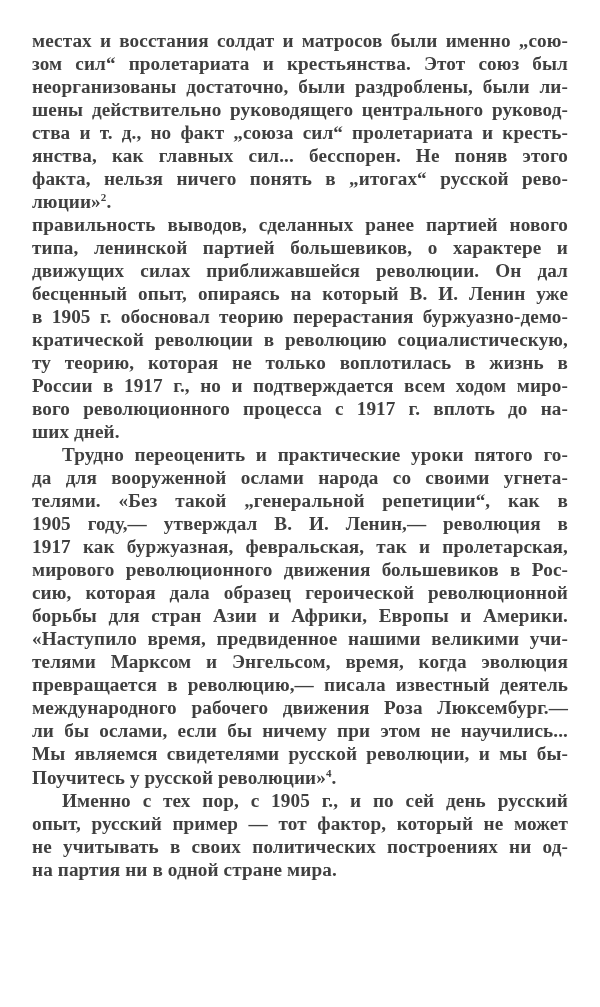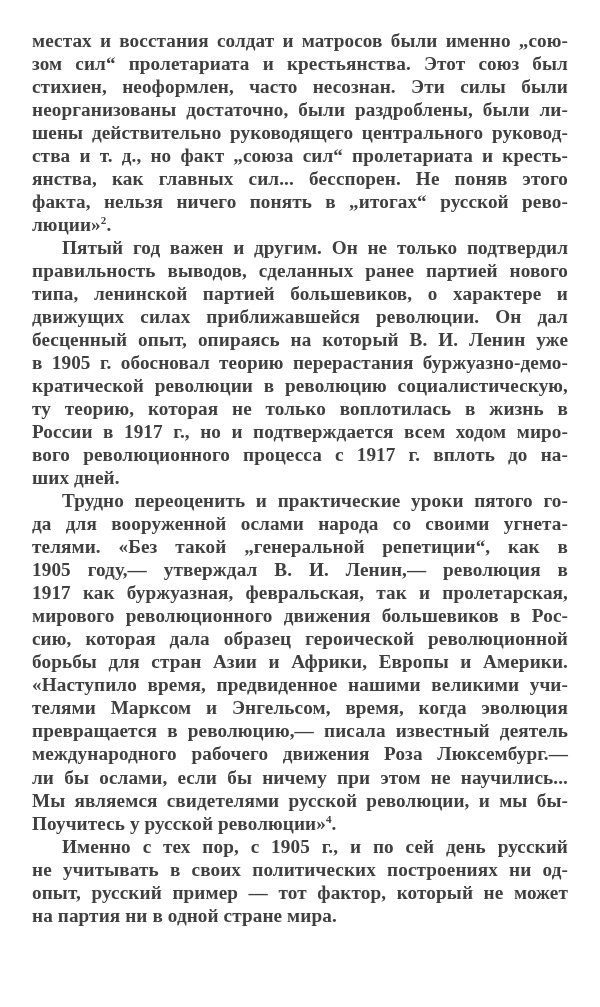--- a/index.html
+++ b/index.html
@@ -19,31 +19,29 @@
   sup { font-size: 11px; line-height: 0; vertical-align: 7px; }
 </style>
 </head>
 <body>
 
 <div class="page">
 
   <div>
     <span class="line">местах и восстания солдат и матросов были именно „сою-</span>
     <span class="line">зом сил“ пролетариата и крестьянства. Этот союз был</span>
-    <span class="line">стихиен, неоформлен, часто несознан. Эти силы были</span>
     <span class="line">неорганизованы достаточно, были раздроблены, были ли-</span>
     <span class="line">шены действительно руководящего центрального руковод-</span>
     <span class="line">ства и т. д., но факт „союза сил“ пролетариата и кресть-</span>
     <span class="line">янства, как главных сил... бесспорен. Не поняв этого</span>
     <span class="line">факта, нельзя ничего понять в „итогах“ русской рево-</span>
     <span class="line last"><span>люции»</span><sup>2</sup><span>.</span></span>
   </div>
 
   <div>
-    <span class="line indent">Пятый год важен и другим. Он не только подтвердил</span>
     <span class="line">правильность выводов, сделанных ранее партией нового</span>
     <span class="line">типа, ленинской партией большевиков, о характере и</span>
     <span class="line">движущих силах приближавшейся революции. Он дал</span>
     <span class="line">бесценный опыт, опираясь на который В. И. Ленин уже</span>
     <span class="line">в 1905 г. обосновал теорию перерастания буржуазно-демо-</span>
     <span class="line">кратической революции в революцию социалистическую,</span>
     <span class="line">ту теорию, которая не только воплотилась в жизнь в</span>
     <span class="line">России в 1917 г., но и подтверждается всем ходом миро-</span>
     <span class="line">вого революционного процесса с 1917 г. вплоть до на-</span>
     <span class="line last">ших дней.</span>
@@ -65,18 +63,18 @@
     <span class="line">телями Марксом и Энгельсом, время, когда эволюция</span>
     <span class="line">превращается в революцию,— писала известный деятель</span>
     <span class="line">международного рабочего движения Роза Люксембург.—</span>
     <span class="line">ли бы ослами, если бы ничему при этом не научились...</span>
     <span class="line">Мы являемся свидетелями русской революции, и мы бы-</span>
     <span class="line last"><span>Поучитесь у русской революции»</span><sup>4</sup><span>.</span></span>
   </div>
 
   <div>
     <span class="line indent">Именно с тех пор, с 1905 г., и по сей день русский</span>
+    <span class="line">опыт, русский пример — тот фактор, который не может</span>
     <span class="line">не учитывать в своих политических построениях ни од-</span>
-    <span class="line">опыт, русский пример — тот фактор, который не может</span>
     <span class="line last">на партия ни в одной стране мира.</span>
   </div>
 
 </div>
 
 </body></html>

